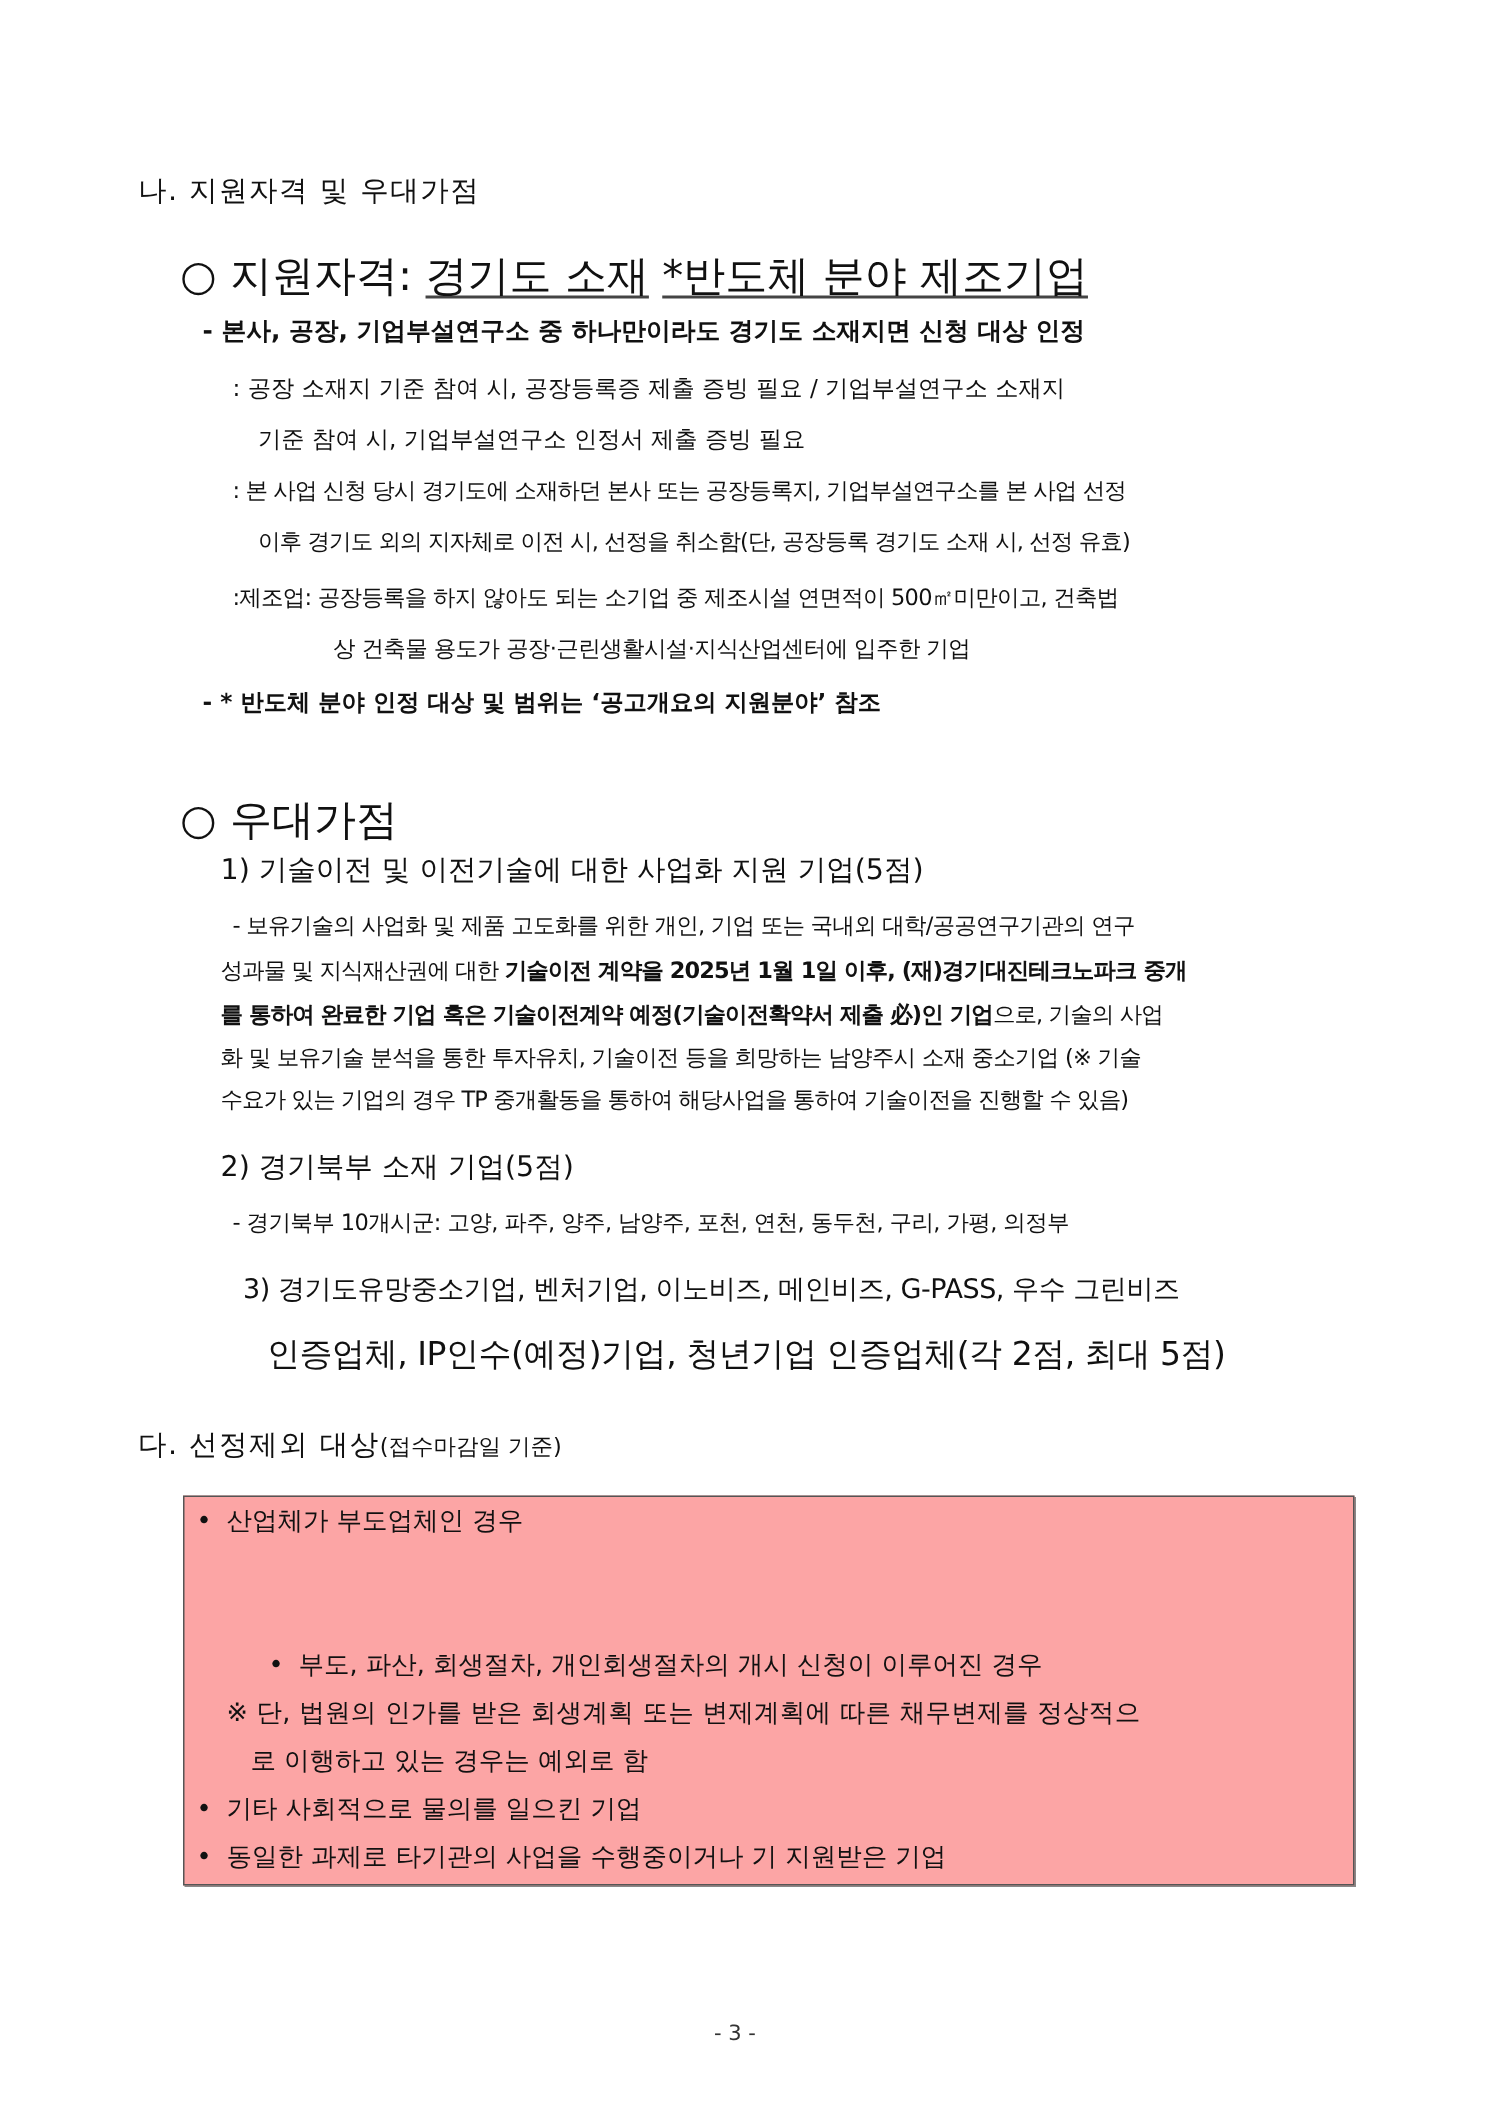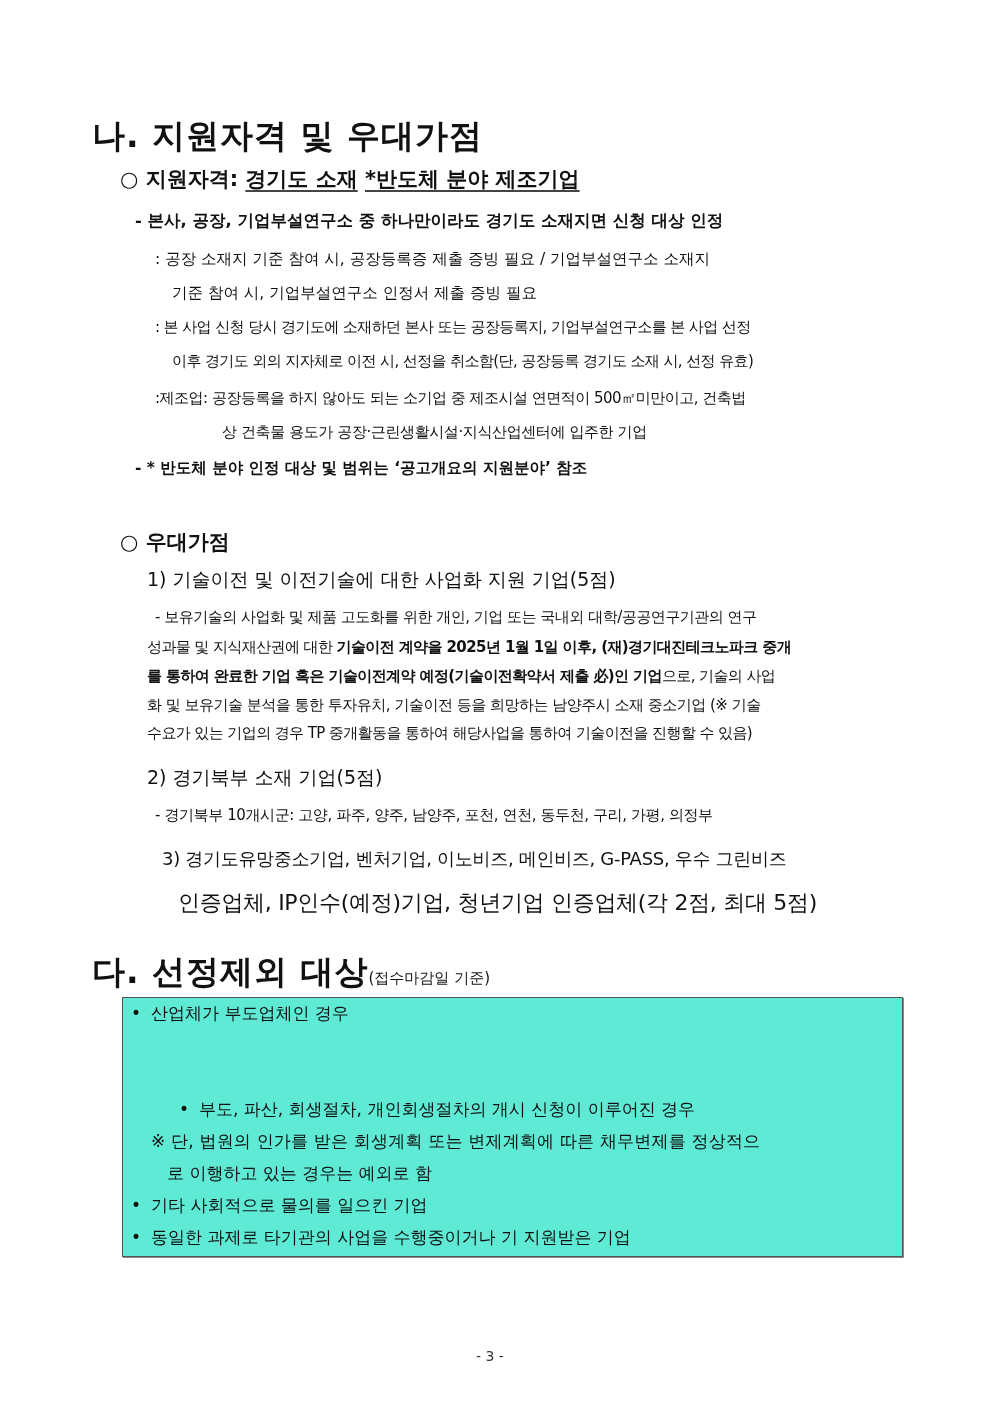--- a/index.html
+++ b/index.html
@@ -2,31 +2,31 @@
 <html><head>
   <meta charset="utf-8">
   <style>
     html, body { margin: 0; padding: 0; background: #ffffff; }
     body {
       width: 1000px; height: 1414px; position: relative; overflow: hidden;
       font-family: "DejaVu Sans", "Liberation Sans", sans-serif;
       color: #111111;
     }
     .abs { position: absolute; white-space: nowrap; }
-    .h1 { font-size: 33px; letter-spacing: 1px; font-weight: bold; }
-    .h2 { font-size: 21px; font-weight: bold; }
+    .h1 { font-size: 19px; letter-spacing: 1px; }
+    .h2 { font-size: 28px; }
     .b  { font-weight: bold; }
     .t17 { font-size: 16.5px; }
     .t16 { font-size: 15.5px; }
     .t15 { font-size: 15px; }
     .u { text-decoration: underline; text-decoration-thickness: 2px; text-underline-offset: 4px; text-decoration-color: #444; }
     .just { display: flex; justify-content: space-between; }
     .box {
       position: absolute; left: 122px; top: 997px; width: 779px; height: 258px;
-      background: #5eead4; border: 1.5px solid #555555;
+      background: #fca5a5; border: 1.5px solid #555555;
       box-shadow: 1px 1px 0 #888;
     }
     .box .line { position: absolute; left: 8px; font-size: 17px; white-space: nowrap; }
     .bullet { display: inline-block; width: 20px; }
     .small { font-size: 15px; }
   </style>
 </head>
 <body>
 
 <div class="abs h1" style="left:92px; top:114px;">나. 지원자격 및 우대가점</div>

